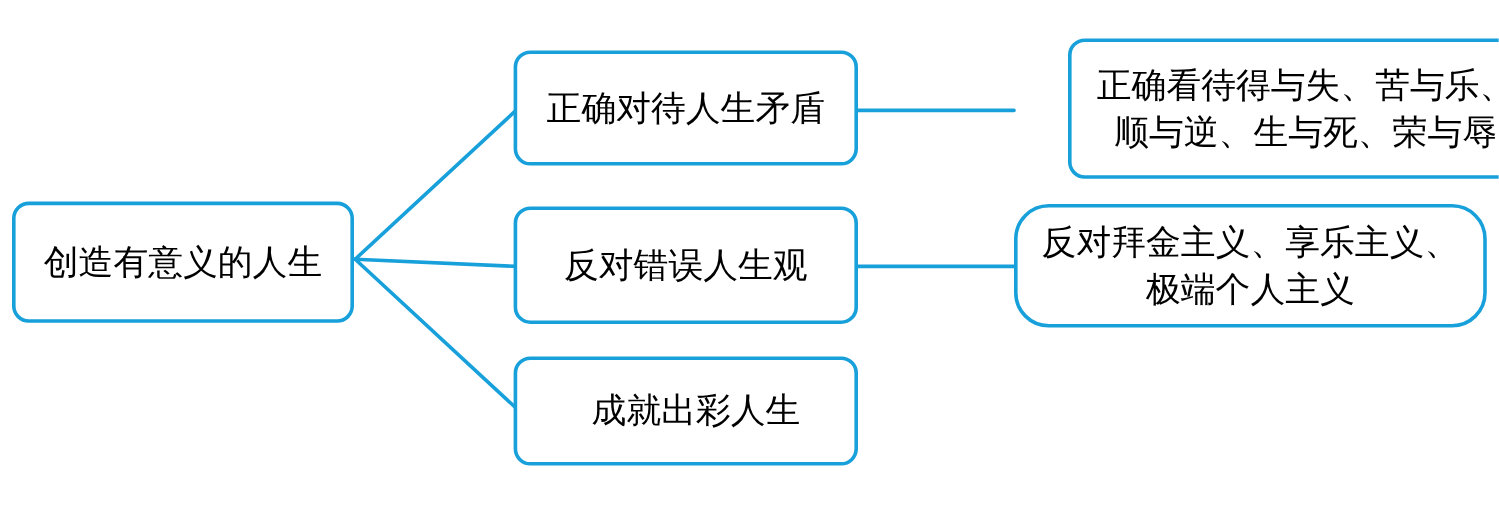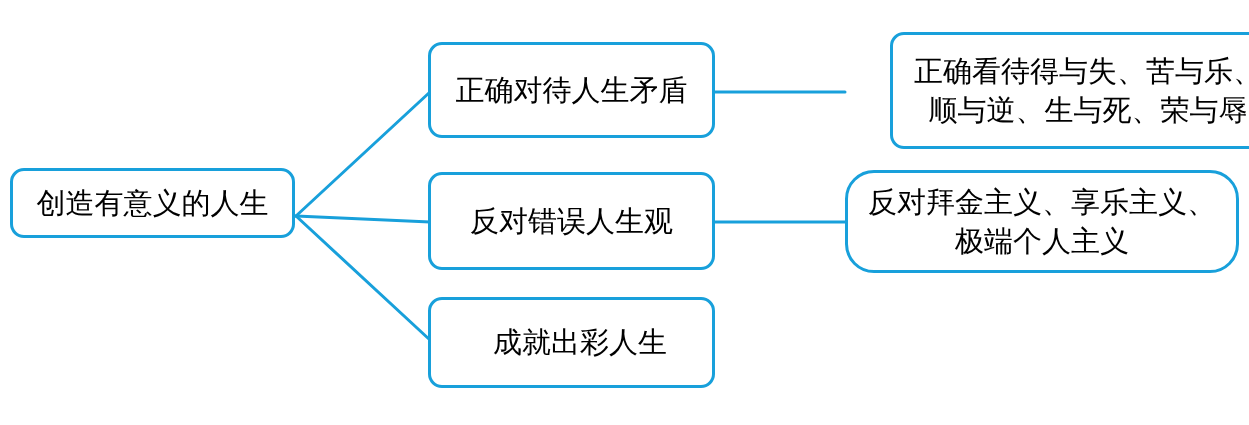--- a/index.html
+++ b/index.html
@@ -35,21 +35,21 @@
     text-align: center;
     color: #000000;
     line-height: 1.32;
     white-space: pre-line;
     padding: 0 8px;
   }
   .node-root {
     left: 10px;
     top: 168px;
     width: 285px;
-    height: 70px;
+    height: 101px;
     font-size: 29px;
   }
   .node-mid1 {
     left: 428px;
     top: 42px;
     width: 287px;
     height: 96px;
     font-size: 29px;
   }
   .node-mid2 {

